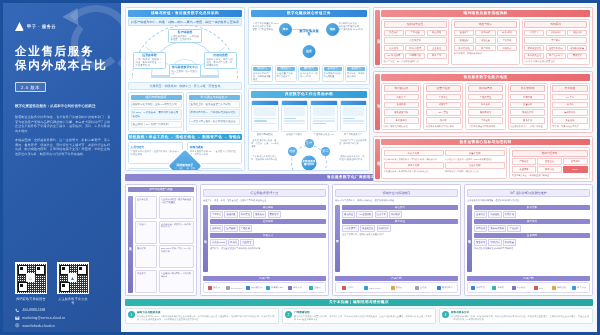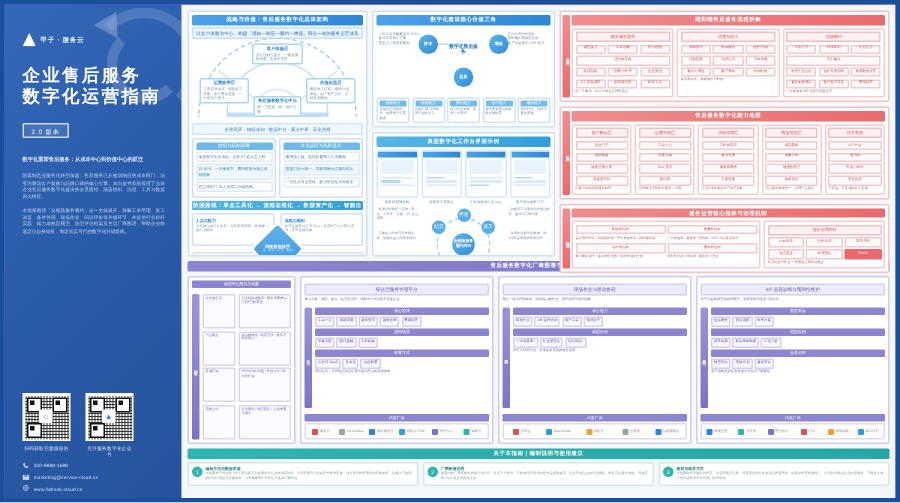--- a/index.html
+++ b/index.html
@@ -1,18 +1,18 @@
 <!DOCTYPE html>
 <html><head>
 <meta charset="utf-8">
 <style>
   html,body{margin:0;padding:0;background:#ffffff;}
   body{width:600px;height:335px;overflow:hidden;font-family:"Liberation Sans","DejaVu Sans",sans-serif;}
   .poster{position:relative;width:600px;height:335px;background:#1a4f9c;box-sizing:border-box;}
-  .inner{position:absolute;left:3px;top:3px;right:3px;bottom:3px;background:#8b5cf6;overflow:hidden;}
+  .inner{position:absolute;left:3px;top:3px;right:3px;bottom:3px;background:#f97316;overflow:hidden;}
 
   
   .sidebar{position:absolute;left:0;top:0;width:118px;height:329px;background:#2a5caa;
            background-image:linear-gradient(135deg,#3568b8 0%,#2a5caa 45%,#27539b 100%);overflow:hidden;}
   .sb-art{position:absolute;right:-10px;top:-6px;width:86px;height:86px;opacity:.55;}
   .sb-art .arc{position:absolute;border:7px solid rgba(255,255,255,.22);border-radius:50%;}
   .sb-art .a1{width:60px;height:60px;left:14px;top:8px;border-color:rgba(255,255,255,.28);border-left-color:transparent;border-bottom-color:transparent;}
   .sb-art .a2{width:38px;height:38px;left:26px;top:20px;border-color:rgba(255,255,255,.30);border-right-color:transparent;border-top-color:transparent;}
   .sb-art .tri{position:absolute;left:20px;top:10px;width:0;height:0;border-left:9px solid transparent;border-right:9px solid transparent;border-bottom:15px solid rgba(255,255,255,.45);transform:rotate(28deg);}
 
@@ -207,21 +207,21 @@
           <span class="tri"></span>
     </div>
 
     <div class="sb-logo">
       <span class="mark"></span>
       <span class="ltxt">甲子 · 服务云</span>
     </div>
 
     <div class="sb-title">
       <div class="l1">企业售后服务</div>
-      <div class="l2">数字化运营指南</div>
+      <div class="l2">保内外成本占比</div>
     </div>
     <div class="sb-badge">2.0 版本</div>
 
     <div class="sb-lead">数字化重塑售后服务：从成本中心到价值中心的跃迁</div>
     <div class="sb-para sb-p1">随着制造业服务化转型加速，售后服务已从被动响应的成本部门，演变为驱动客户复购与品牌口碑的核心引擎。本白皮书系统梳理了当前企业售后服务数字化建设的全景路径，涵盖组织、流程、工具与数据四大维度。</div>
     <div class="sb-para sb-p2">本指南围绕「全链路服务履约」这一主线展开，拆解工单受理、派工调度、备件管理、现场作业、回访评价等关键环节，并提供行业标杆实践、能力成熟度模型、选型评估框架及主流厂商图谱，帮助企业快速定位自身短板，制定切实可行的数字化升级路线。</div>
 
     <div class="sb-qr">
       <div class="qr-cell">
         <div class="qr-box">

